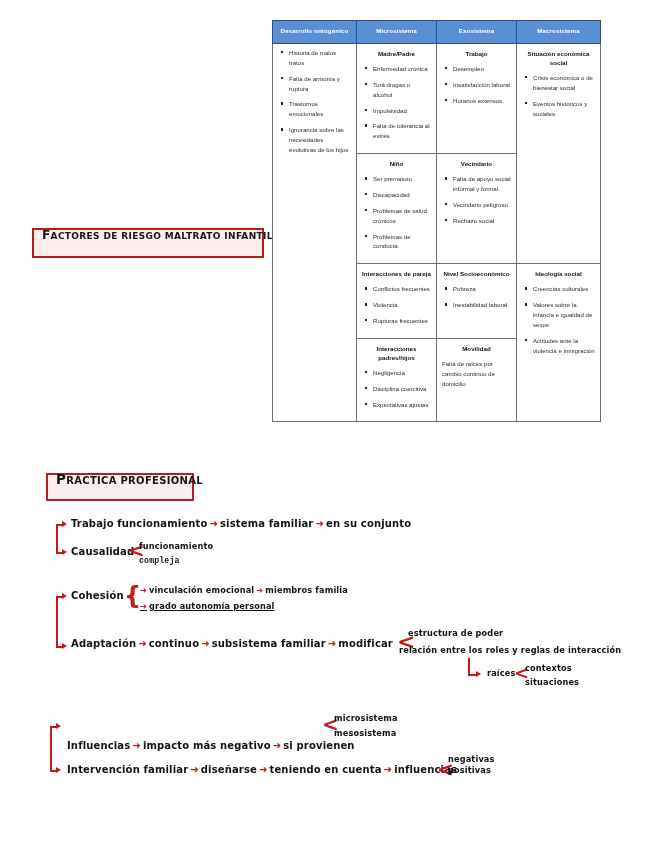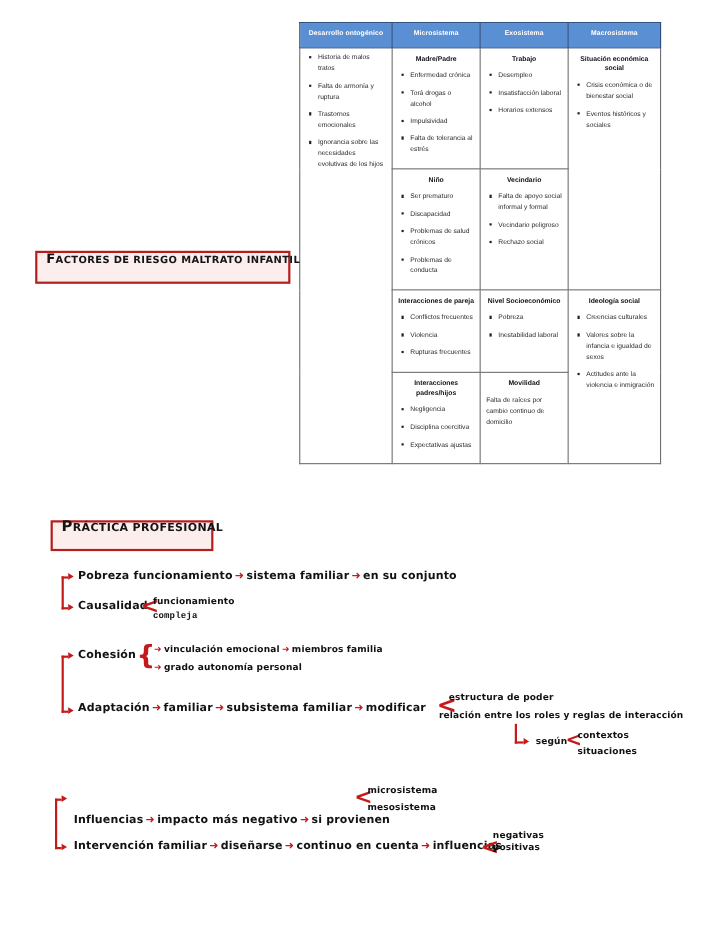--- a/index.html
+++ b/index.html
@@ -273,61 +273,61 @@
   <div class="hw-box" id="box-practica">
     <span class="hw-txt"><span class="cap">P</span><span>RÁCTICA PROFESIONAL</span></span>
   </div>
 
   <div class="redline red-v" style="left:56px; top:524px; width:2px; height:30px;"></div>
   <div class="redline red-h" style="left:56px; top:524px; width:6px; height:2px;"></div>
   <div class="redline red-h" style="left:56px; top:552px; width:6px; height:2px;"></div>
   <div class="tri" style="left:62px; top:521px;"></div>
   <div class="tri" style="left:62px; top:549px;"></div>
 
-  <div class="note" style="left:71px; top:518px;"><span>Pobreza funcionamiento</span><span class="arrow">➜</span><span>sistema familiar</span><span class="arrow">➜</span><span>en su conjunto</span></div>
+  <div class="note" style="left:71px; top:518px;"><span>Trabajo funcionamiento</span><span class="arrow">➜</span><span>sistema familiar</span><span class="arrow">➜</span><span>en su conjunto</span></div>
 
   <div class="note" style="left:71px; top:546px;">Causalidad</div>
   <div class="brace" style="left:128px; top:538px; font-size:20px;">&lt;</div>
   <div class="note sm" style="left:139px; top:541px;">funcionamiento</div>
   <div class="note sm" style="left:139px; top:556px;font-family:Liberation Mono, monospace;">compleja</div>
 
   <div class="redline red-v" style="left:56px; top:596px; width:2px; height:52px;"></div>
   <div class="redline red-h" style="left:56px; top:596px; width:6px; height:2px;"></div>
   <div class="redline red-h" style="left:56px; top:646px; width:6px; height:2px;"></div>
   <div class="tri" style="left:62px; top:593px;"></div>
   <div class="tri" style="left:62px; top:643px;"></div>
 
   <div class="note" style="left:71px; top:590px;">Cohesión</div>
   <div class="brace" style="left:124px; top:582px; font-size:24px;">{</div>
   <div class="note sm" style="left:138px; top:585px;"><span class="arrow">➜</span><span>vinculación emocional</span><span class="arrow">➜</span><span>miembros familia</span></div>
-  <div class="note sm" style="left:138px; top:601px;"><span class="arrow">➜</span><span>grado autonomía personal</span></div>
-
-  <div class="note" style="left:71px; top:638px;"><span>Adaptación</span><span class="arrow">➜</span><span>familiar</span><span class="arrow">➜</span><span>subsistema familiar</span><span class="arrow">➜</span><span>modificar</span></div>
+  <div class="note sm" style="left:138px; top:601px;text-decoration:underline;"><span class="arrow">➜</span><span>grado autonomía personal</span></div>
+
+  <div class="note" style="left:71px; top:638px;"><span>Adaptación</span><span class="arrow">➜</span><span>continuo</span><span class="arrow">➜</span><span>subsistema familiar</span><span class="arrow">➜</span><span>modificar</span></div>
   <div class="brace" style="left:397px; top:629px; font-size:22px;">&lt;</div>
   <div class="note sm" style="left:408px; top:628px;">estructura de poder</div>
   <div class="note sm" style="left:399px; top:645px;">relación entre los roles y reglas de interacción</div>
 
   <div class="redline red-v" style="left:468px; top:658px; width:2px; height:18px;"></div>
   <div class="redline red-h" style="left:468px; top:674px; width:8px; height:2px;"></div>
   <div class="tri" style="left:476px; top:671px;"></div>
-  <div class="note sm" style="left:487px; top:668px;">según</div>
+  <div class="note sm" style="left:487px; top:668px;">raíces</div>
   <div class="brace" style="left:514px; top:662px; font-size:18px;">&lt;</div>
   <div class="note sm" style="left:525px; top:663px;">contextos</div>
   <div class="note sm" style="left:525px; top:677px;">situaciones</div>
 
   <div class="redline red-v" style="left:50px; top:726px; width:2px; height:46px;"></div>
   <div class="redline red-h" style="left:50px; top:726px; width:6px; height:2px;"></div>
   <div class="redline red-h" style="left:50px; top:770px; width:6px; height:2px;"></div>
   <div class="tri" style="left:56px; top:723px;"></div>
   <div class="tri" style="left:56px; top:767px;"></div>
 
   <div class="note" style="left:67px; top:720px;margin-top:20px;"><span>Influencias</span><span class="arrow">➜</span><span>impacto más negativo</span><span class="arrow">➜</span><span>si provienen</span></div>
   <div class="brace" style="left:322px; top:712px; font-size:20px;">&lt;</div>
   <div class="note sm" style="left:334px; top:713px;">microsistema</div>
   <div class="note sm" style="left:334px; top:728px;">mesosistema</div>
 
-  <div class="note" style="left:67px; top:764px;"><span>Intervención familiar</span><span class="arrow">➜</span><span>diseñarse</span><span class="arrow">➜</span><span>continuo en cuenta</span><span class="arrow">➜</span><span>influencias</span></div>
+  <div class="note" style="left:67px; top:764px;"><span>Intervención familiar</span><span class="arrow">➜</span><span>diseñarse</span><span class="arrow">➜</span><span>teniendo en cuenta</span><span class="arrow">➜</span><span>influencias</span></div>
   <div class="brace" style="left:437px; top:757px; font-size:20px;">&lt;</div>
   <div class="note sm" style="left:448px; top:754px;">negativas</div>
   <div class="note sm" style="left:448px; top:765px;">y</div>
   <div class="note sm" style="left:448px; top:765px;">positivas</div>
 
 </div>
 
 </body></html>

